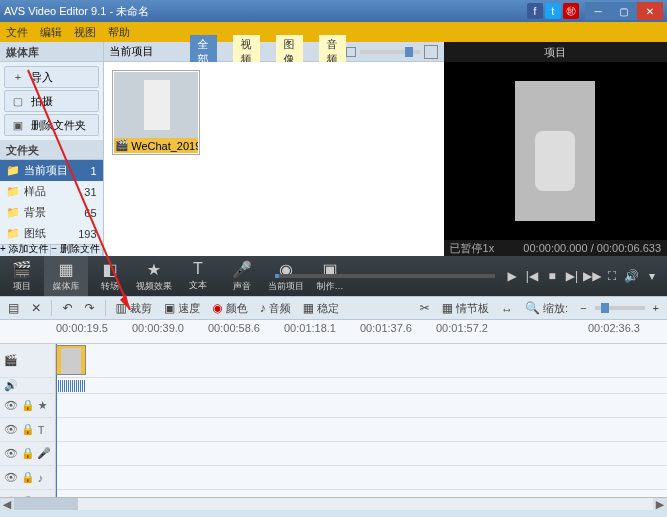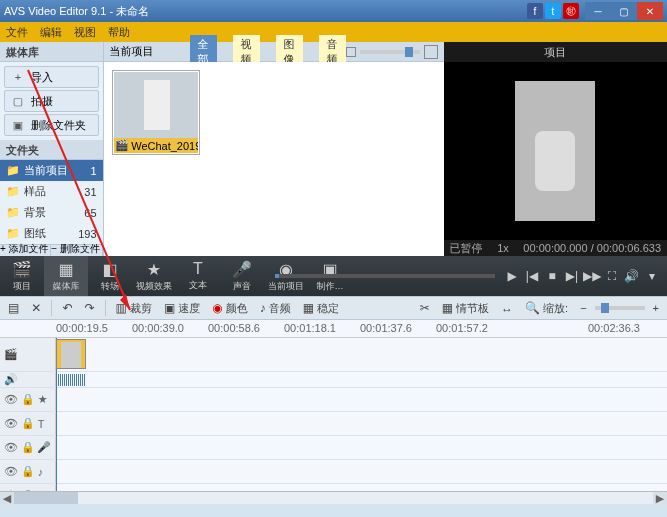--- a/index.html
+++ b/index.html
@@ -40,36 +40,36 @@
 .clip-thumb{width:88px;border:1px solid #aaa;padding:1px;position:relative}
 .clip-img{width:100%;height:66px;background:#c8d0d8;display:flex;align-items:center;justify-content:center;position:relative}
 .clip-img::after{content:"";position:absolute;left:30px;top:8px;width:26px;height:50px;background:#eee}
 .clip-label{background:#f0c040;padding:1px 2px;font-size:9px;display:flex;align-items:center;gap:2px;white-space:nowrap;overflow:hidden}
 .right-panel{width:242px;background:#222;display:flex;flex-direction:column}
 .right-title{height:20px;background:#1a1a1a;color:#ccc;text-align:center;line-height:20px}
 .preview{flex:1;background:#000;display:flex;align-items:center;justify-content:center;position:relative}
 .preview-img{width:80px;height:140px;background:#bbb;position:relative}
 .preview-img::after{content:"";position:absolute;left:20px;top:50px;width:40px;height:60px;background:#ddd;border-radius:8px}
 .preview-status{height:16px;background:#1a1a1a;color:#aaa;display:flex;align-items:center;padding:0 6px;font-size:9px}
-.preview-status .mid{flex:1;text-align:center}
+.preview-status .mid{flex:1;text-align:left}
 .middle-toolbar{height:40px;background:linear-gradient(#3a4248,#2a3034);display:flex;align-items:center;position:relative}
 .mtbtn{width:44px;height:40px;display:flex;flex-direction:column;align-items:center;justify-content:center;color:#ccc;cursor:pointer;gap:1px}
 .mtbtn.active{background:#4a5258}
 .mtbtn .ic{font-size:16px}
 .mtbtn .lb{font-size:9px}
 .playback{position:absolute;right:6px;top:0;height:40px;display:flex;align-items:center;gap:2px;color:#ccc}
 .playback .seek{width:220px;height:4px;background:#555;margin-right:6px;position:relative}
 .playback .seek .prog{position:absolute;left:0;top:0;height:100%;width:2%;background:#5a8cc4}
 .playback .pb{width:18px;text-align:center;cursor:pointer;font-size:12px}
 .bottom-toolbar{height:24px;background:#e0e8ef;border-top:1px solid #b8c8d8;border-bottom:1px solid #b8c8d8;display:flex;align-items:center;padding:0 4px;gap:4px}
 .btb-item{display:flex;align-items:center;gap:3px;padding:2px 4px;cursor:pointer;color:#444}
 .btb-item .ic{font-size:12px}
 .btb-sep{width:1px;height:16px;background:#b8c8d8;margin:0 2px}
 .btb-right{margin-left:auto;display:flex;align-items:center;gap:4px}
-.timeline-ruler{height:18px;background:#f4f8fc;border-bottom:1px solid #ccc;display:flex;align-items:center;padding-left:56px;font-size:9px;color:#666;position:relative}
+.timeline-ruler{height:24px;background:#f4f8fc;border-bottom:1px solid #ccc;display:flex;align-items:center;padding-left:56px;font-size:9px;color:#666;position:relative}
 .ruler-tick{position:absolute;top:2px}
 .timeline-area{height:166px;background:#f4f8fc;overflow:hidden;position:relative}
 .track-row{height:24px;display:flex;border-bottom:1px solid #d8e0e8}
 .track-head{width:56px;background:#e8eef4;border-right:1px solid #ccc;display:flex;align-items:center;padding:0 4px;gap:3px;color:#666}
 .track-head .ic{font-size:11px}
 .track-body{flex:1;position:relative}
 .video-clip{position:absolute;left:0;top:1px;width:30px;height:30px;background:#f0c040;border:1px solid #888}
 .video-clip::after{content:"";position:absolute;left:4px;top:2px;width:20px;height:26px;background:#ccc}
 .audio-wave{position:absolute;left:0;top:2px;width:30px;height:12px;background:repeating-linear-gradient(90deg,#4a7ab2 0 1px,transparent 1px 2px)}
 .vline{position:absolute;left:56px;top:0;bottom:0;width:1px;background:#4a7ab2}

